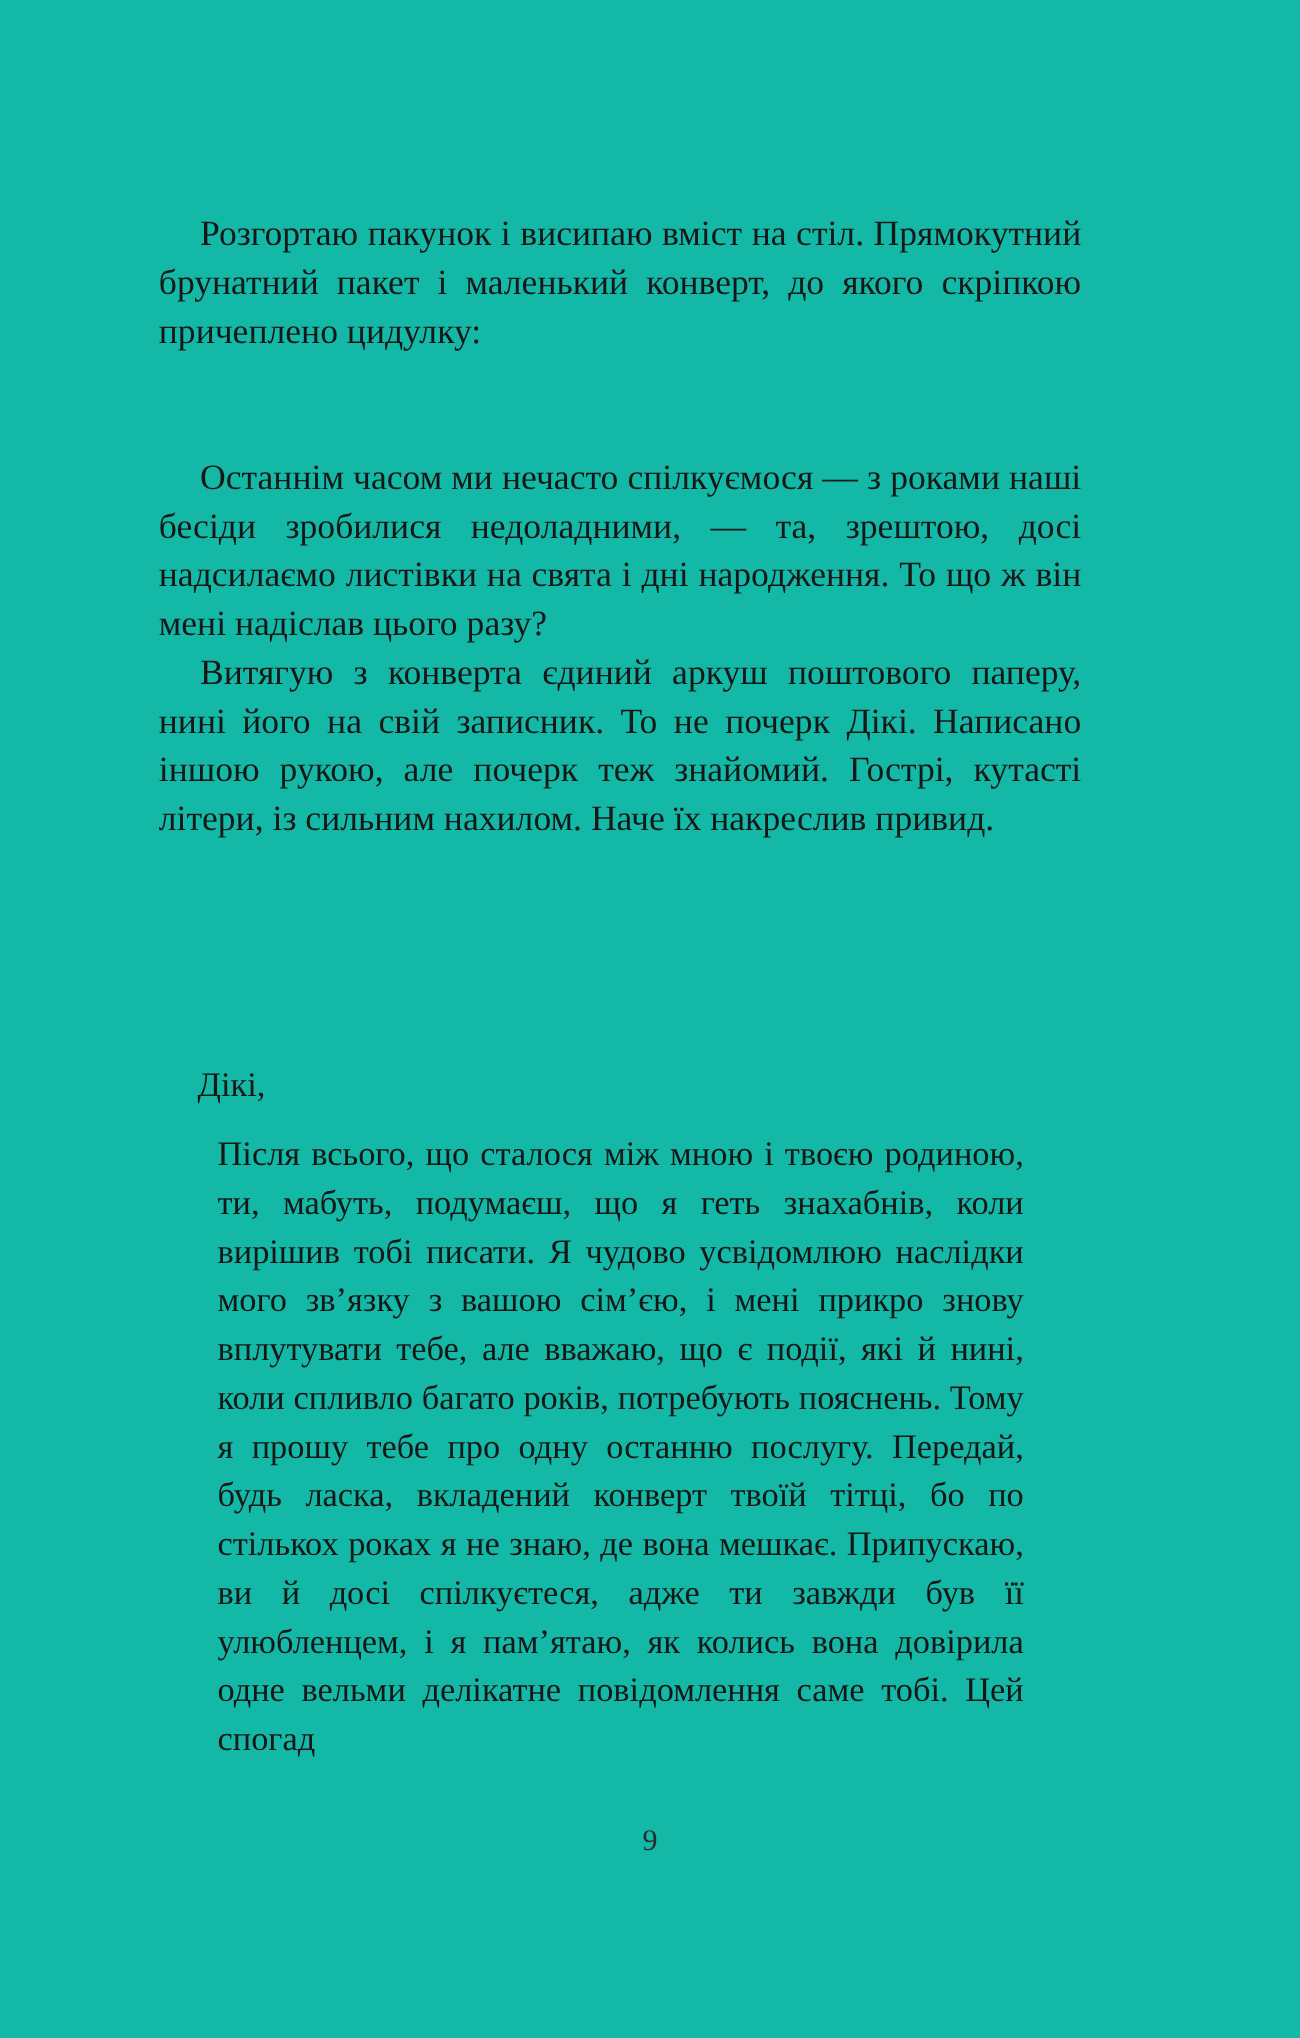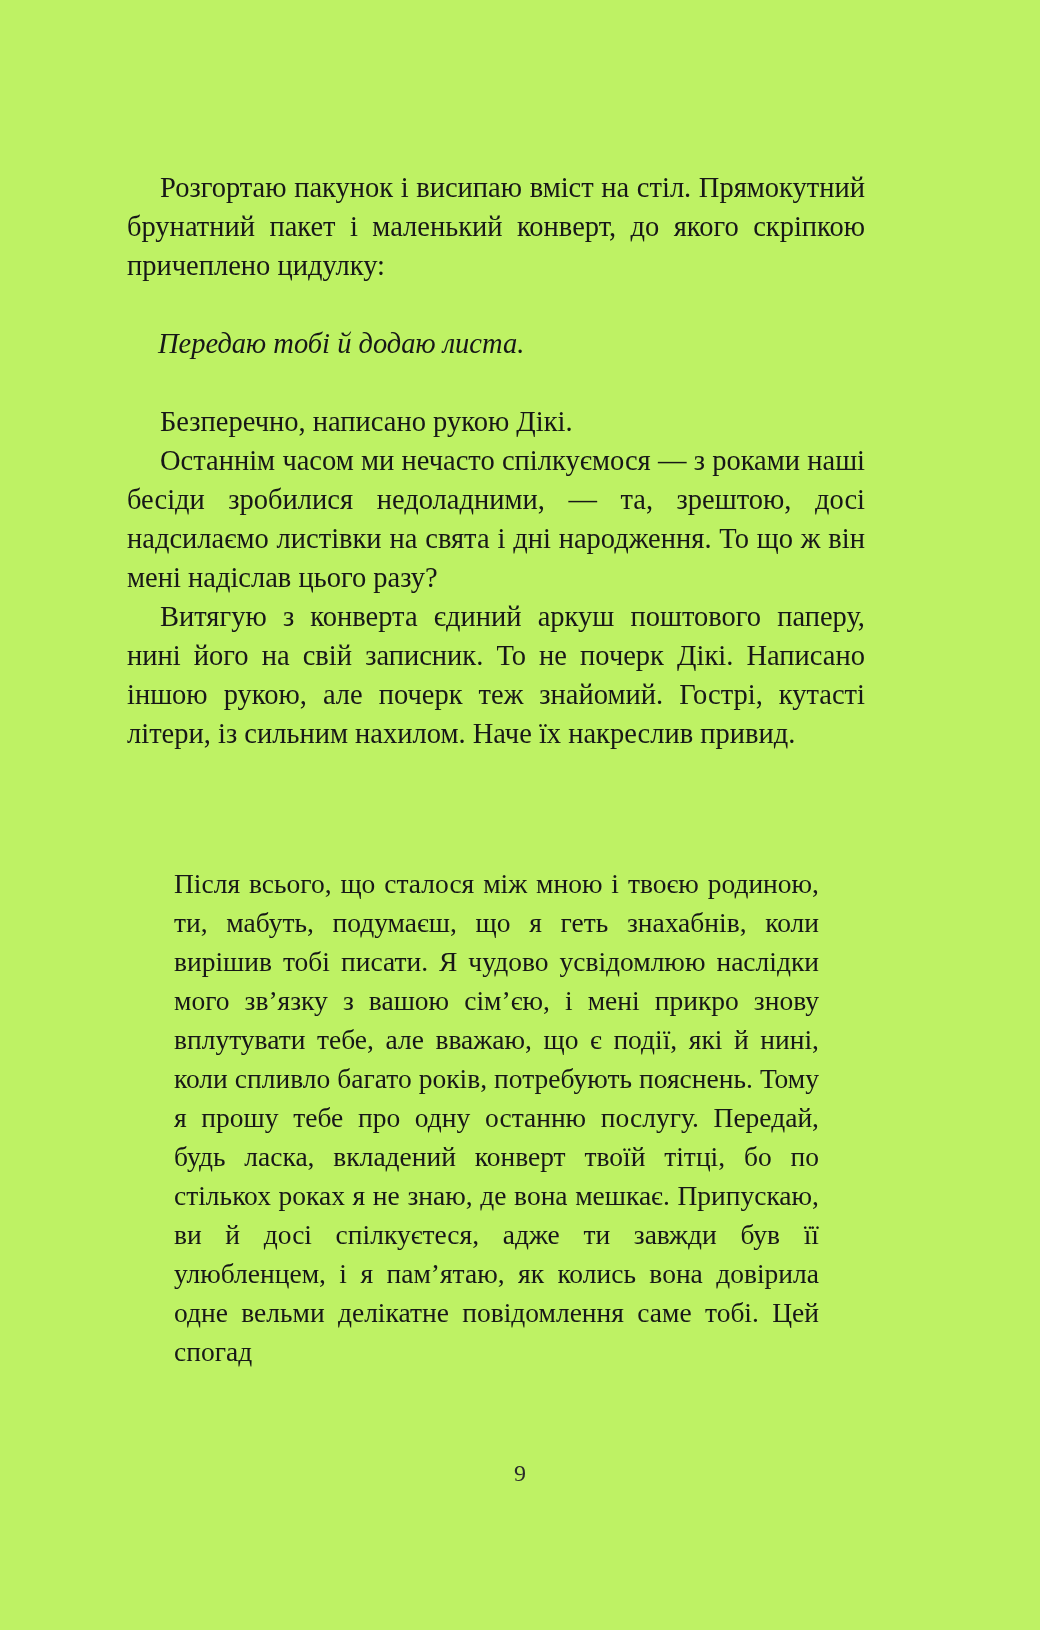--- a/index.html
+++ b/index.html
@@ -15,21 +15,21 @@
     color: #1a1a1a;
     overflow: hidden;
   }
 
   .page {
     position: absolute;
     left: 0;
     top: 0;
     width: 1040px;
     height: 1630px;
-    background: #bef264;
+    background: #14b8a6;
   }
 
   
   .text-column {
     position: absolute;
     left: 127px;
     top: 168px;
     width: 738px;
   }
 
@@ -101,35 +101,34 @@
 <body>
 
 <div class="page">
 
   <div class="text-column">
 
     <p class="para">Розгортаю пакунок і висипаю вміст на стіл. Прямокутний брунатний пакет і маленький конверт, до якого скріпкою причеплено цидулку:</p>
 
     <div class="gap-note-before"></div>
 
-    <p class="note-line">Передаю тобі й додаю листа.</p>
 
     <div class="gap-note-after"></div>
 
-    <p class="para">Безперечно, написано рукою Дікі.</p>
 
 
     <p class="para">Останнім часом ми нечасто спілкуємося — з роками наші бесіди зробилися недоладними, — та, зрештою, досі надсилаємо листівки на свята і дні народження. То що ж він мені надіслав цього разу?</p>
 
     <p class="para">Витягую з конверта єдиний аркуш поштового паперу, нині його на свій записник. То не почерк Дікі. Написано іншою рукою, але почерк теж знайомий. Гострі, кутасті літери, із сильним нахилом. Наче їх накреслив привид.</p>
 
   </div>
 
   <div class="letter-block">
 
+    <p class="letter-salutation">Дікі,</p>
 
     <p class="letter-para">Після всього, що сталося між мною і твоєю родиною, ти, мабуть, подумаєш, що я геть знахабнів, коли вирішив тобі писати. Я чудово усвідомлюю наслідки мого зв’язку з вашою сім’єю, і мені прикро знову вплутувати тебе, але вважаю, що є події, які й нині, коли спливло багато років, потребують пояснень. Тому я прошу тебе про одну останню послугу. Передай, будь ласка, вкладений конверт твоїй тітці, бо по стількох роках я не знаю, де вона мешкає. Припускаю, ви й досі спілкуєтеся, адже ти завжди був її улюбленцем, і я пам’ятаю, як колись вона довірила одне вельми делікатне повідомлення саме тобі. Цей спогад</p>
 
   </div>
 
   <div class="folio">9</div>
 
 </div>
 
 </body></html>

